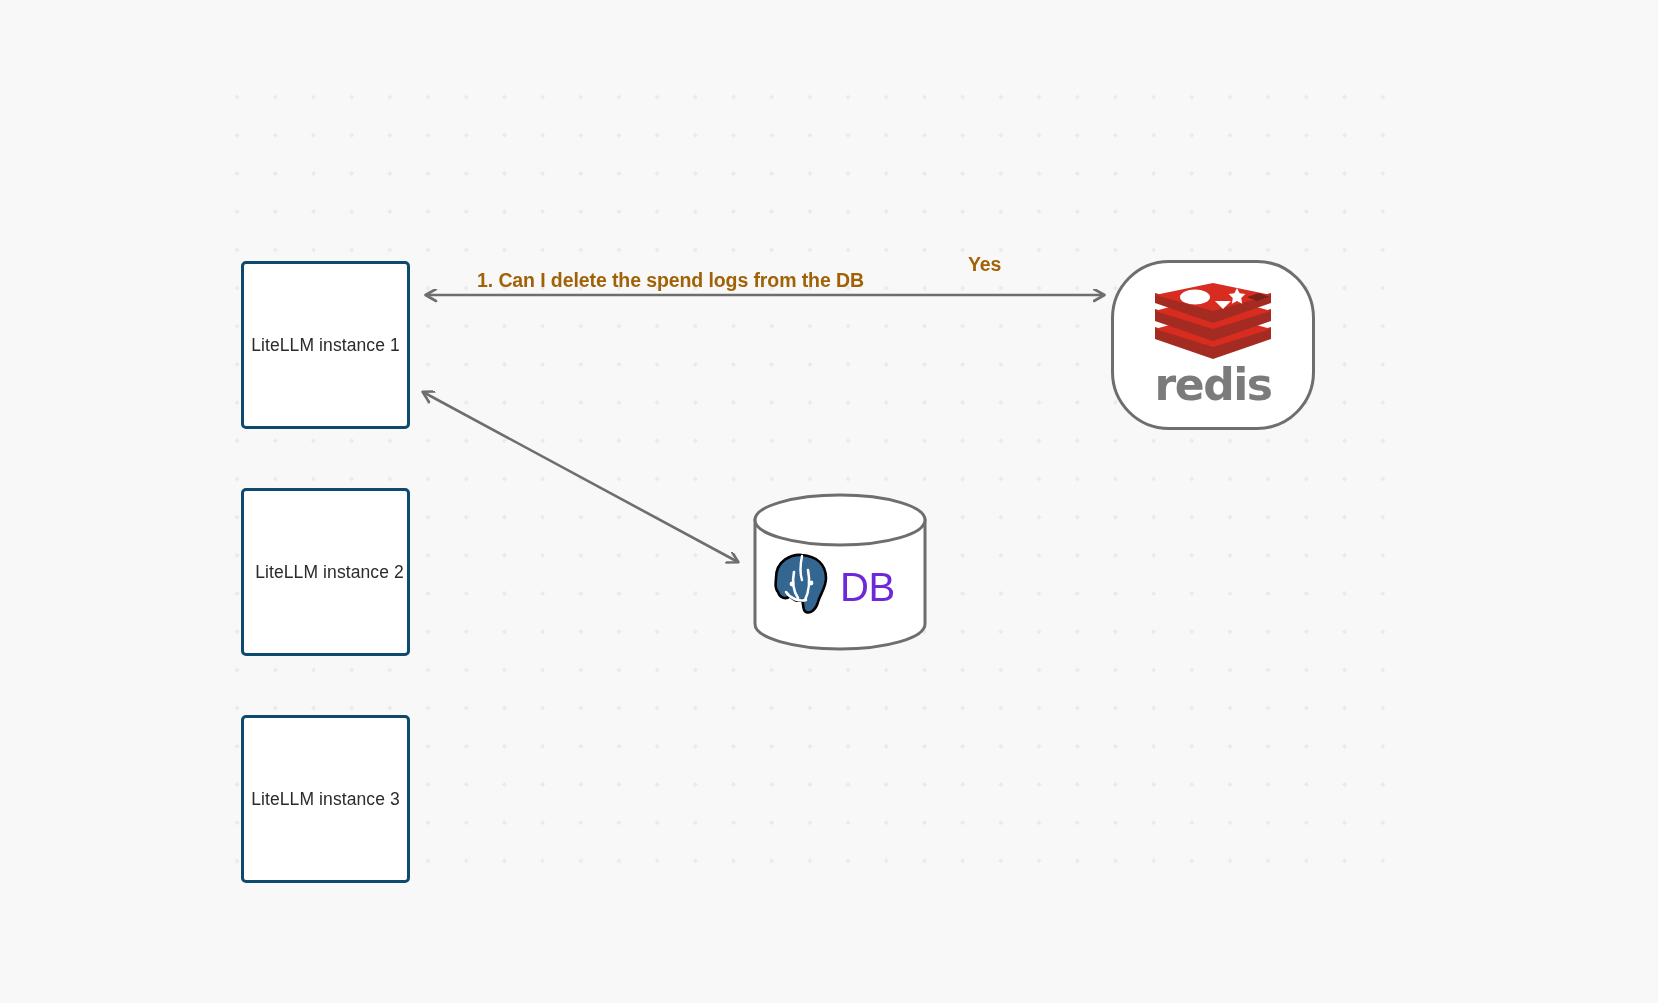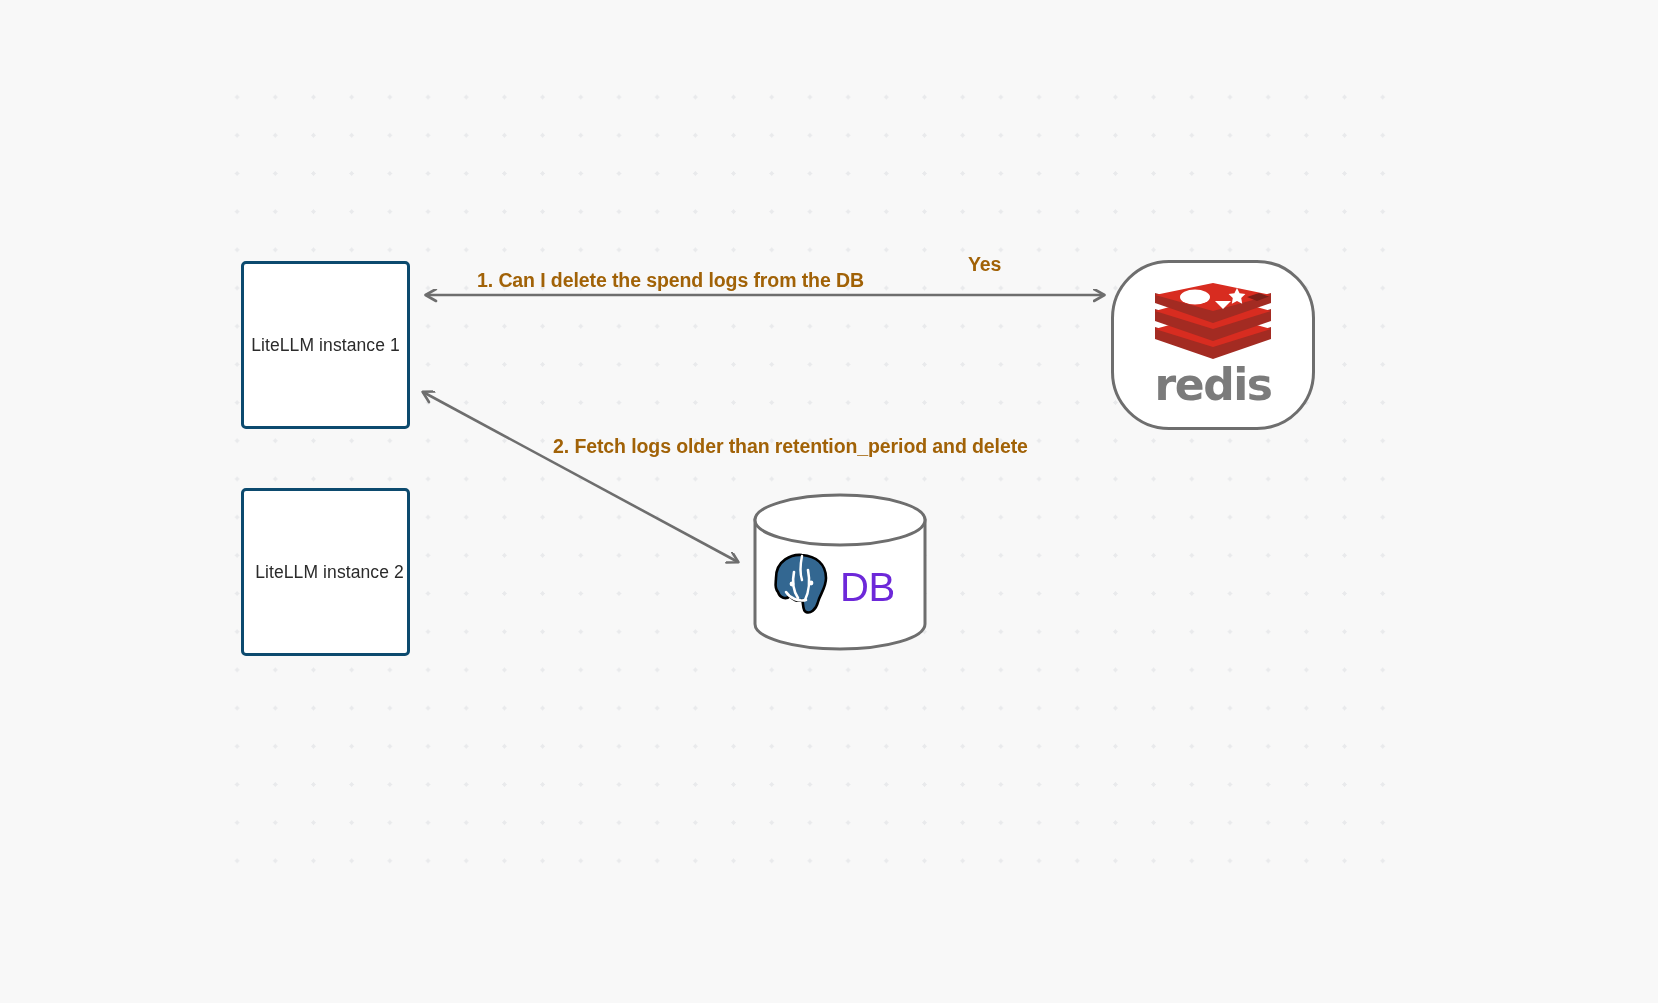--- a/index.html
+++ b/index.html
@@ -119,20 +119,23 @@
   </svg>
 
   <div class="node-box" style="left:241px;top:261px;width:169px;height:168px;">
     <span class="node-label">LiteLLM instance 1</span>
   </div>
 
   <div class="node-box" style="left:241px;top:488px;width:169px;height:168px;padding-left:8px;">
     <span class="node-label">LiteLLM instance 2</span>
   </div>
 
+  <div class="node-box" style="left:241px;top:715px;width:169px;height:168px;">
+    <span class="node-label">LiteLLM instance 3</span>
+  </div>
 
   <div class="redis-box" style="left:1111px;top:260px;width:204px;height:170px;">
     <div class="redis-logo">
       <svg width="124" height="78" viewBox="0 0 124 78">
 
         <path d="M62 76 L4 56 L4 44 L62 62 L120 44 L120 56 Z" fill="#a32b22"></path>
         <path d="M62 64 L4 46 L62 30 L120 46 Z" fill="#d82c20"></path>
 
         <path d="M62 58 L4 38 L4 26 L62 44 L120 26 L120 38 Z" fill="#a32b22"></path>
         <path d="M62 46 L4 28 L62 12 L120 28 Z" fill="#d82c20"></path>
@@ -175,15 +178,14 @@
       <circle cx="47" cy="35" r="2.4" fill="#ffffff"></circle>
     </svg>
 
     <span class="db-inner-label" style="left:88px;top:72px;">DB</span>
   </div>
 
   <div class="edge-label" style="left:477px;top:269px;">1.  Can I delete the spend logs from the DB</div>
 
   <div class="edge-label" style="left:968px;top:253px;">Yes</div>
 
-  <div class="edge-label" style="left:553px;top:435px;">2.  Fetch logs older than retention_period and delete</div>
 
 </div>
 
 </body></html>

